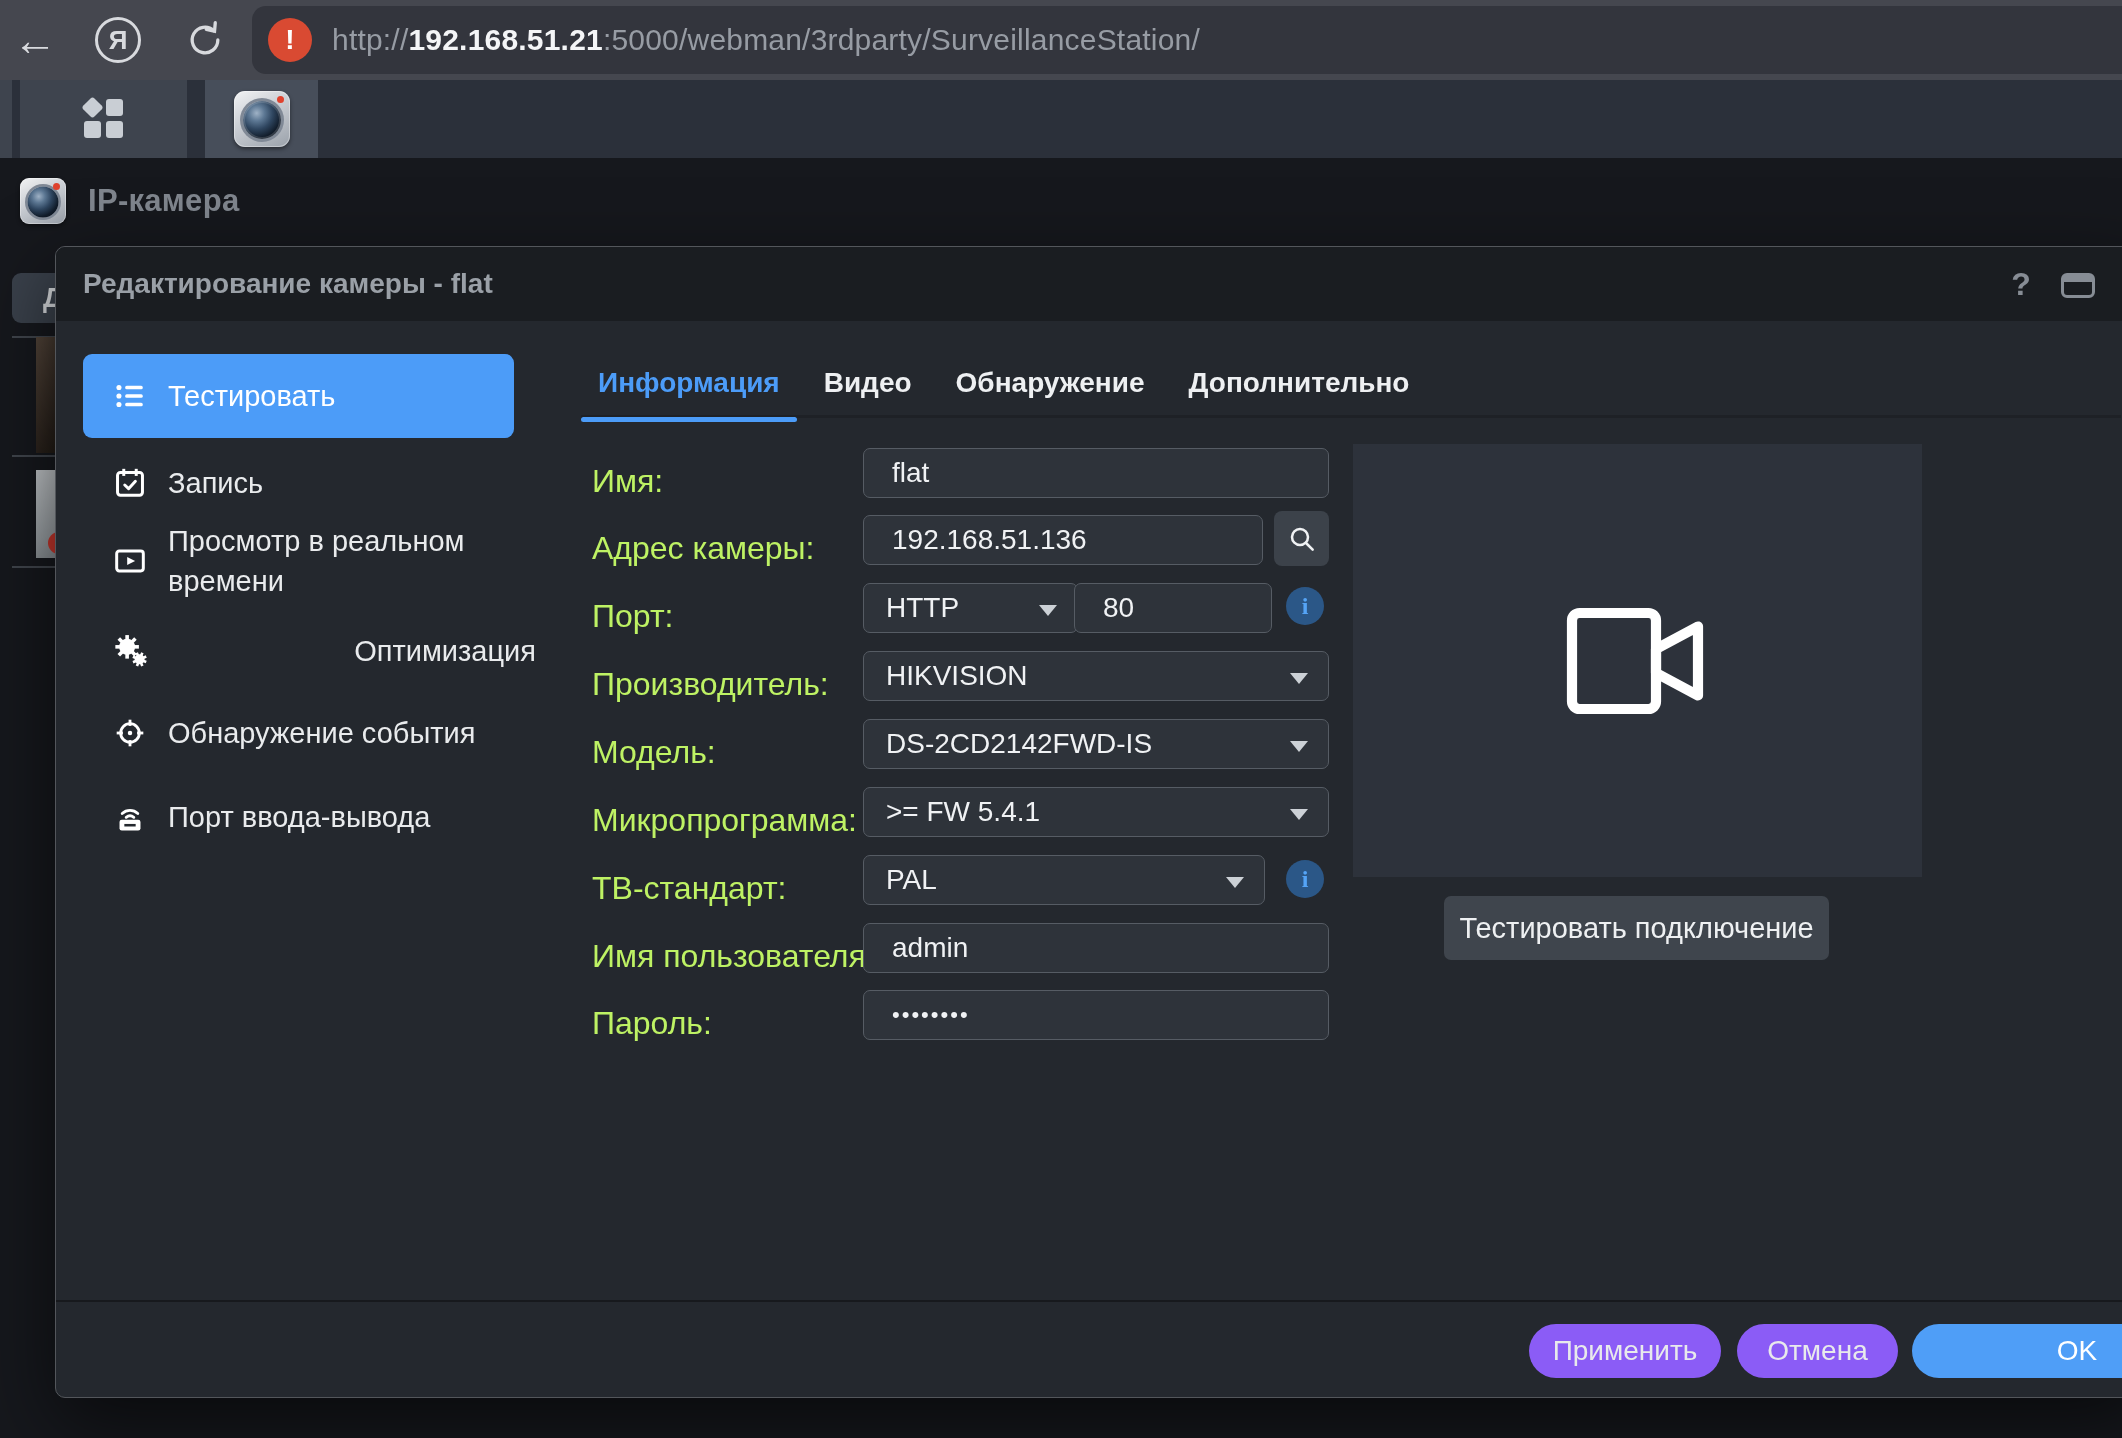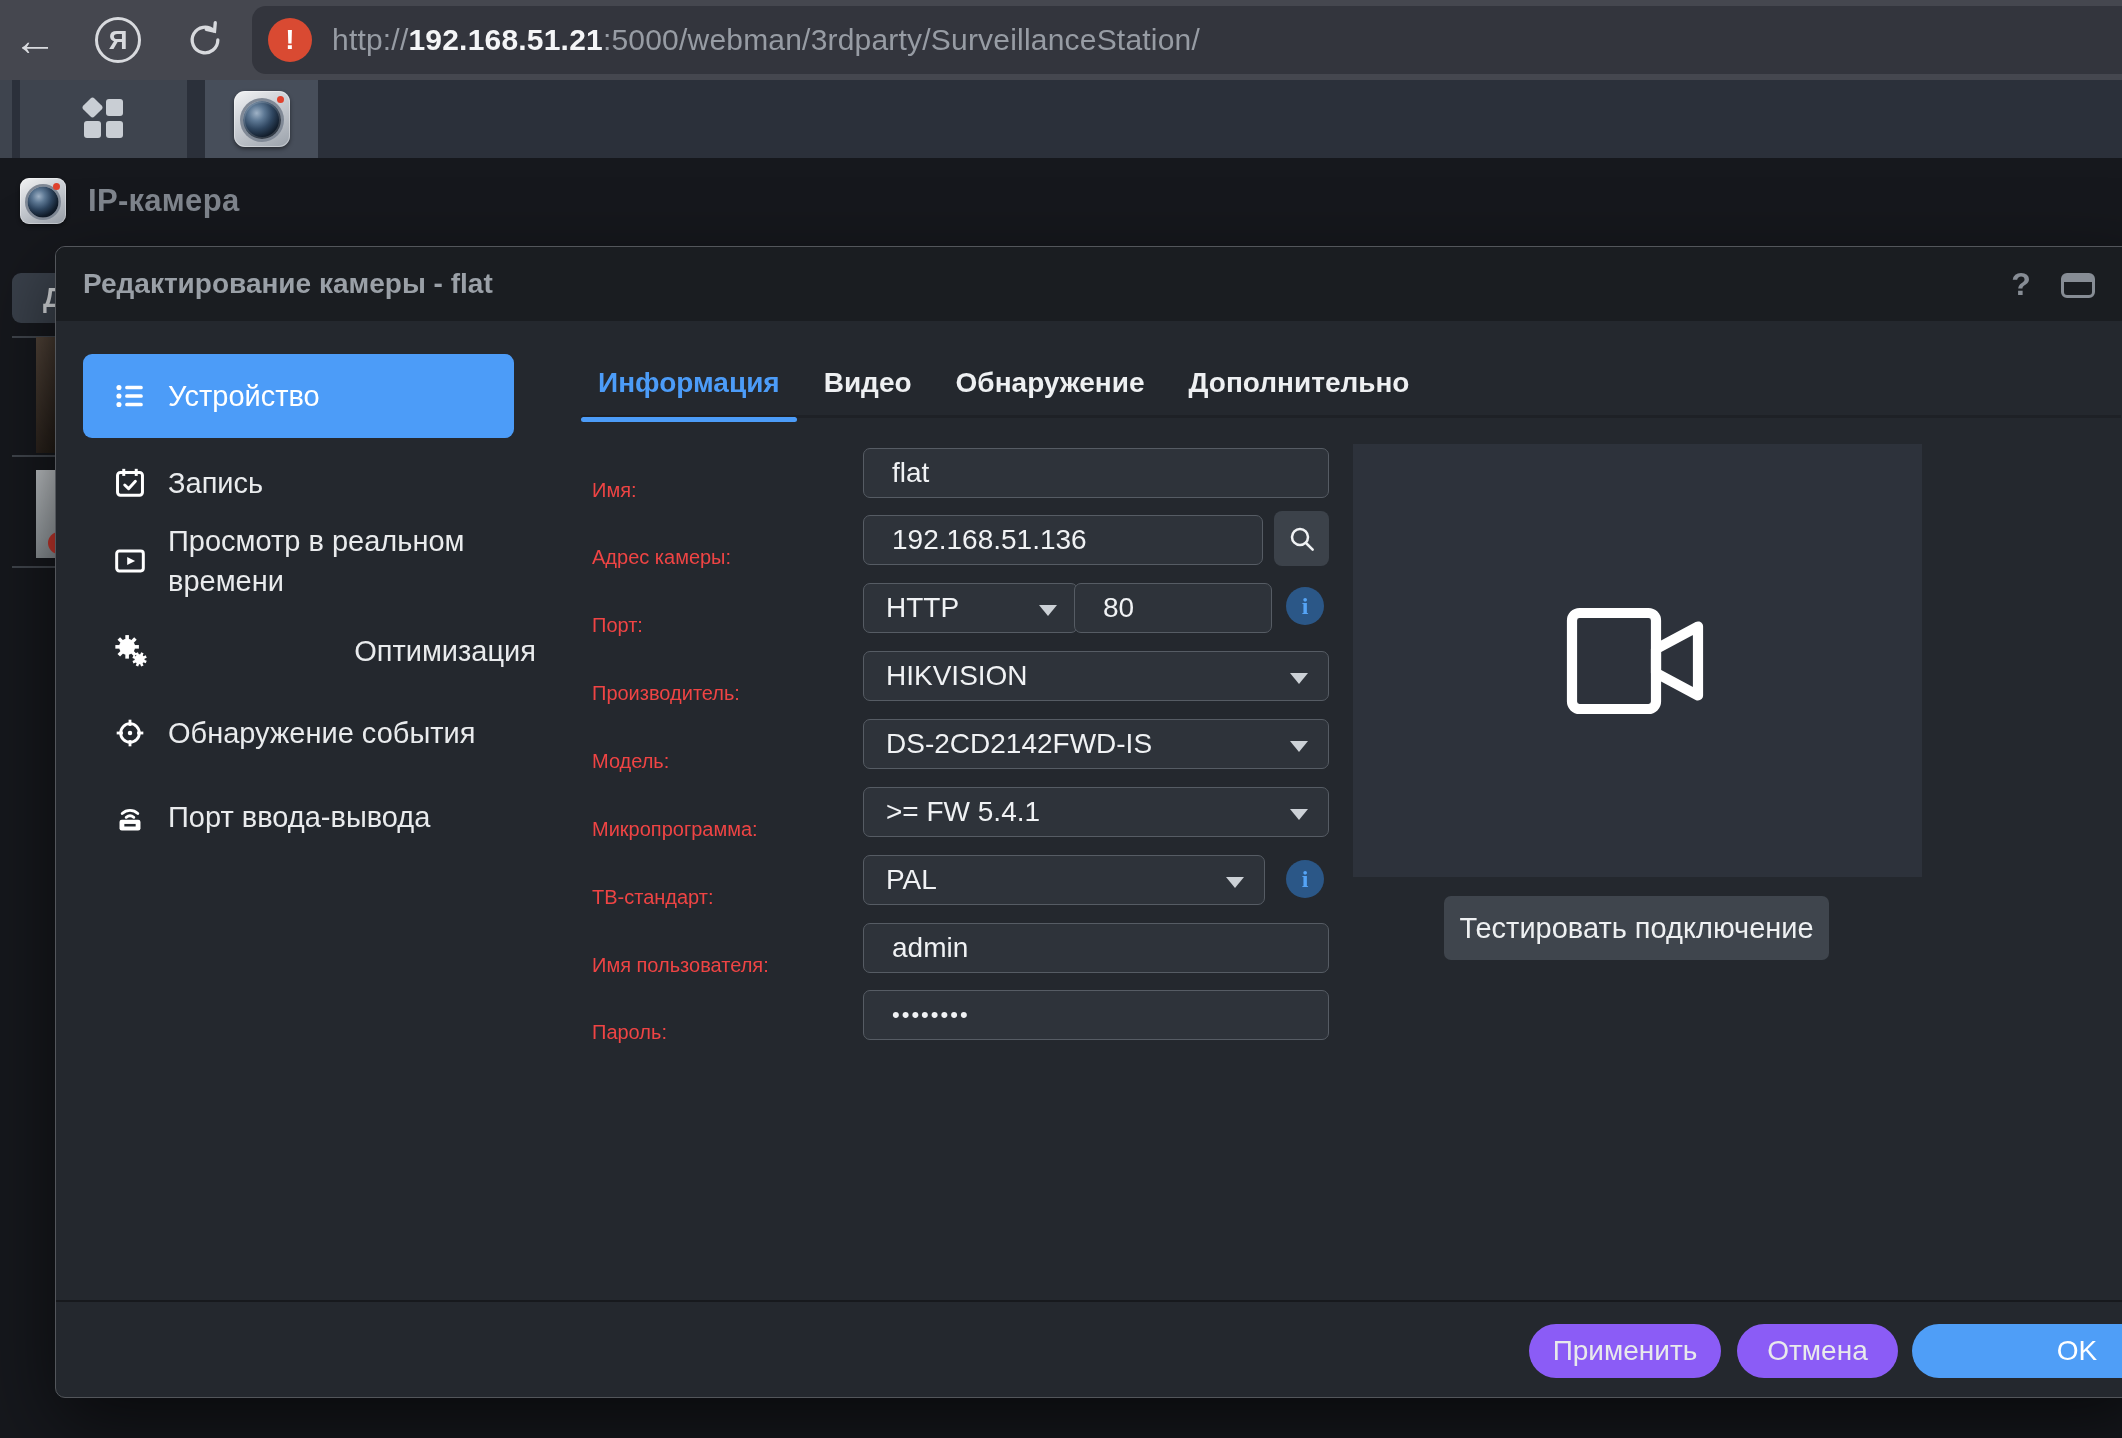--- a/index.html
+++ b/index.html
@@ -61,21 +61,21 @@
   .sb-item svg { flex:0 0 auto; }
   .sb-item.active { left:27px; width:431px; padding-left:30px; background:#4c9cf8; border-radius:9px; color:#ffffff; }
   .sb-two { line-height:40px; }
   
   .main { position:absolute; left:480px; top:0; right:0; bottom:0; }
   .tabs { position:absolute; left:45px; right:30px; top:40px; height:57px; border-bottom:3px solid #1e2126; display:flex; }
   .tab { position:relative; padding:0 17px; margin-right:10px; font-size:28px; font-weight:700; color:#eef0f2; line-height:44px; cursor:pointer; }
   .tab.active { color:#4c9cf8; }
   .tab.active::after { content:""; position:absolute; left:0; right:0; bottom:-7px; height:5px; border-radius:3px; background:#4c9cf8; }
   .frow { position:absolute; left:0; height:50px; }
-  .flabel { position:absolute; left:56px; top:17px; line-height:50px; font-size:20px; color:#ef4444; white-space:nowrap; }
+  .flabel { position:absolute; left:56px; top:8px; line-height:50px; font-size:32px; color:#bef264; white-space:nowrap; }
   .finput { position:absolute; left:327px; top:0; height:50px; width:466px; background:#2e333a; border:1px solid #565c64; border-radius:7px; color:#f0f2f4; font-size:28px; font-family:"Liberation Sans",sans-serif; padding:0 28px; outline:none; }
   .fselect { position:absolute; left:327px; top:0; height:50px; width:466px; background:#2e333a; border:1px solid #565c64; border-radius:7px; color:#f0f2f4; font-size:28px; line-height:48px; padding:0 22px; cursor:pointer; }
   .caret { position:absolute; right:20px; top:21px; width:0; height:0; border-left:9px solid transparent; border-right:9px solid transparent; border-top:11px solid #ccd1d6; }
   .search-btn { position:absolute; left:738px; top:-4px; width:55px; height:55px; background:#3c424a; border-radius:8px; display:flex; align-items:center; justify-content:center; cursor:pointer; }
   .info-badge { position:absolute; width:38px; height:38px; border-radius:50%; background:#2b5787; color:#55a4f6; font-weight:700; font-size:24px; display:flex; align-items:center; justify-content:center; font-family:"Liberation Serif",serif; }
   .preview { position:absolute; left:817px; top:123px; width:569px; height:433px; background:#2d323b; display:flex; align-items:center; justify-content:center; }
   .test-btn { position:absolute; left:908px; top:575px; width:385px; height:64px; background:#3f454d; border:none; border-radius:7px; color:#eef0f2; font-size:29px; font-family:"Liberation Sans",sans-serif; cursor:pointer; }
   
   .dlg-footer { position:absolute; left:0; right:0; bottom:0; height:97px; border-top:2px solid #17191d; }
   .fbtn { position:absolute; top:22px; height:54px; border:none; border-radius:27px; background:#8b5cf6; color:#e8eaec; font-size:28px; font-family:"Liberation Sans",sans-serif; cursor:pointer; }
@@ -151,21 +151,21 @@
     <div class="sb">
       <div class="sb-item active" style="top:33px; height:84px;">
         <svg width="34" height="34" viewBox="0 0 24 24">
           <circle cx="4.2" cy="6" r="1.8" fill="#fff"></circle>
             <rect x="8.6" y="4.8" width="12.4" height="2.4" rx="1.1" fill="#fff"></rect>
           <circle cx="4.2" cy="12" r="1.8" fill="#fff"></circle>
             <rect x="8.6" y="10.8" width="12.4" height="2.4" rx="1.1" fill="#fff"></rect>
           <circle cx="4.2" cy="18" r="1.8" fill="#fff"></circle>
             <rect x="8.6" y="16.8" width="12.4" height="2.4" rx="1.1" fill="#fff"></rect>
         </svg>
-        <span>Устройство</span>
+        <span>Тестировать</span>
       </div>
 
       <div class="sb-item" style="top:140px; height:44px;">
         <svg width="34" height="34" viewBox="0 0 24 24" fill="none" stroke="#fff" stroke-width="2.1">
           <rect x="3.2" y="4.6" width="17.6" height="16" rx="2"></rect>
           <line x1="7.6" y1="2" x2="7.6" y2="7"></line>
             <line x1="16.4" y1="2" x2="16.4" y2="7"></line>
           <polyline points="8.3,13.4 11,16 15.8,10.8" stroke-linecap="round" stroke-linejoin="round"></polyline>
         </svg>
         <span>Запись</span>

